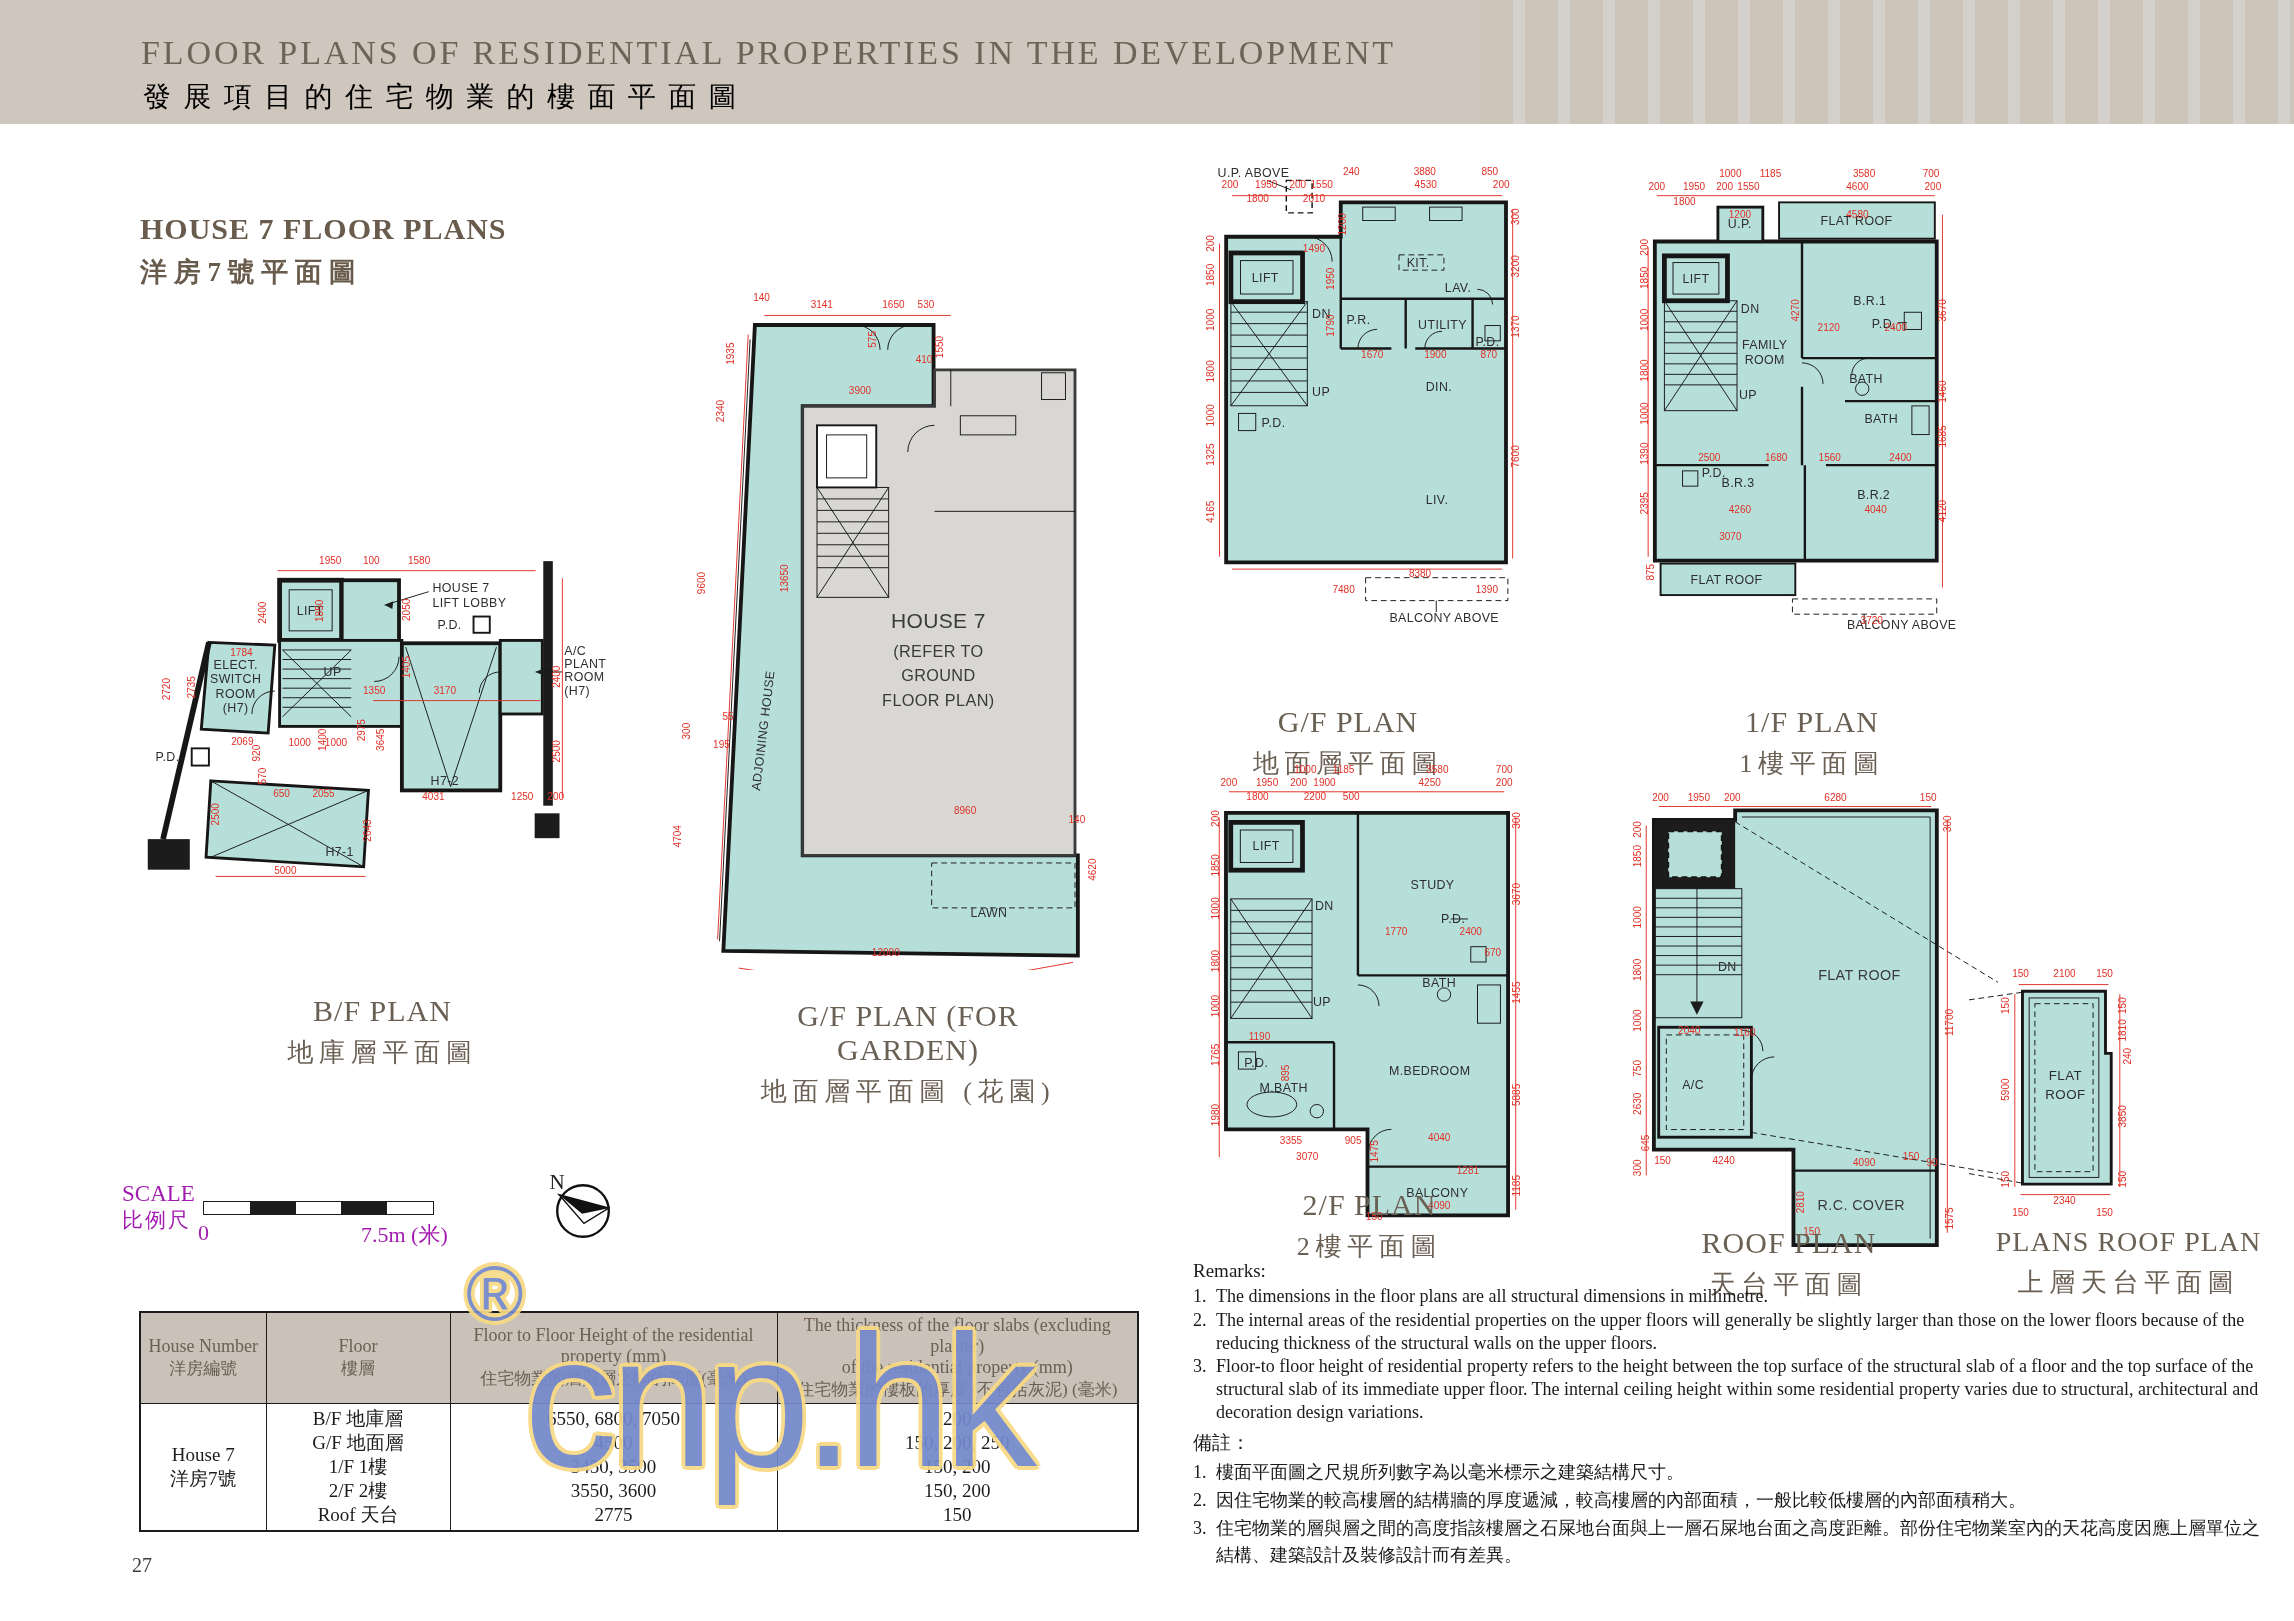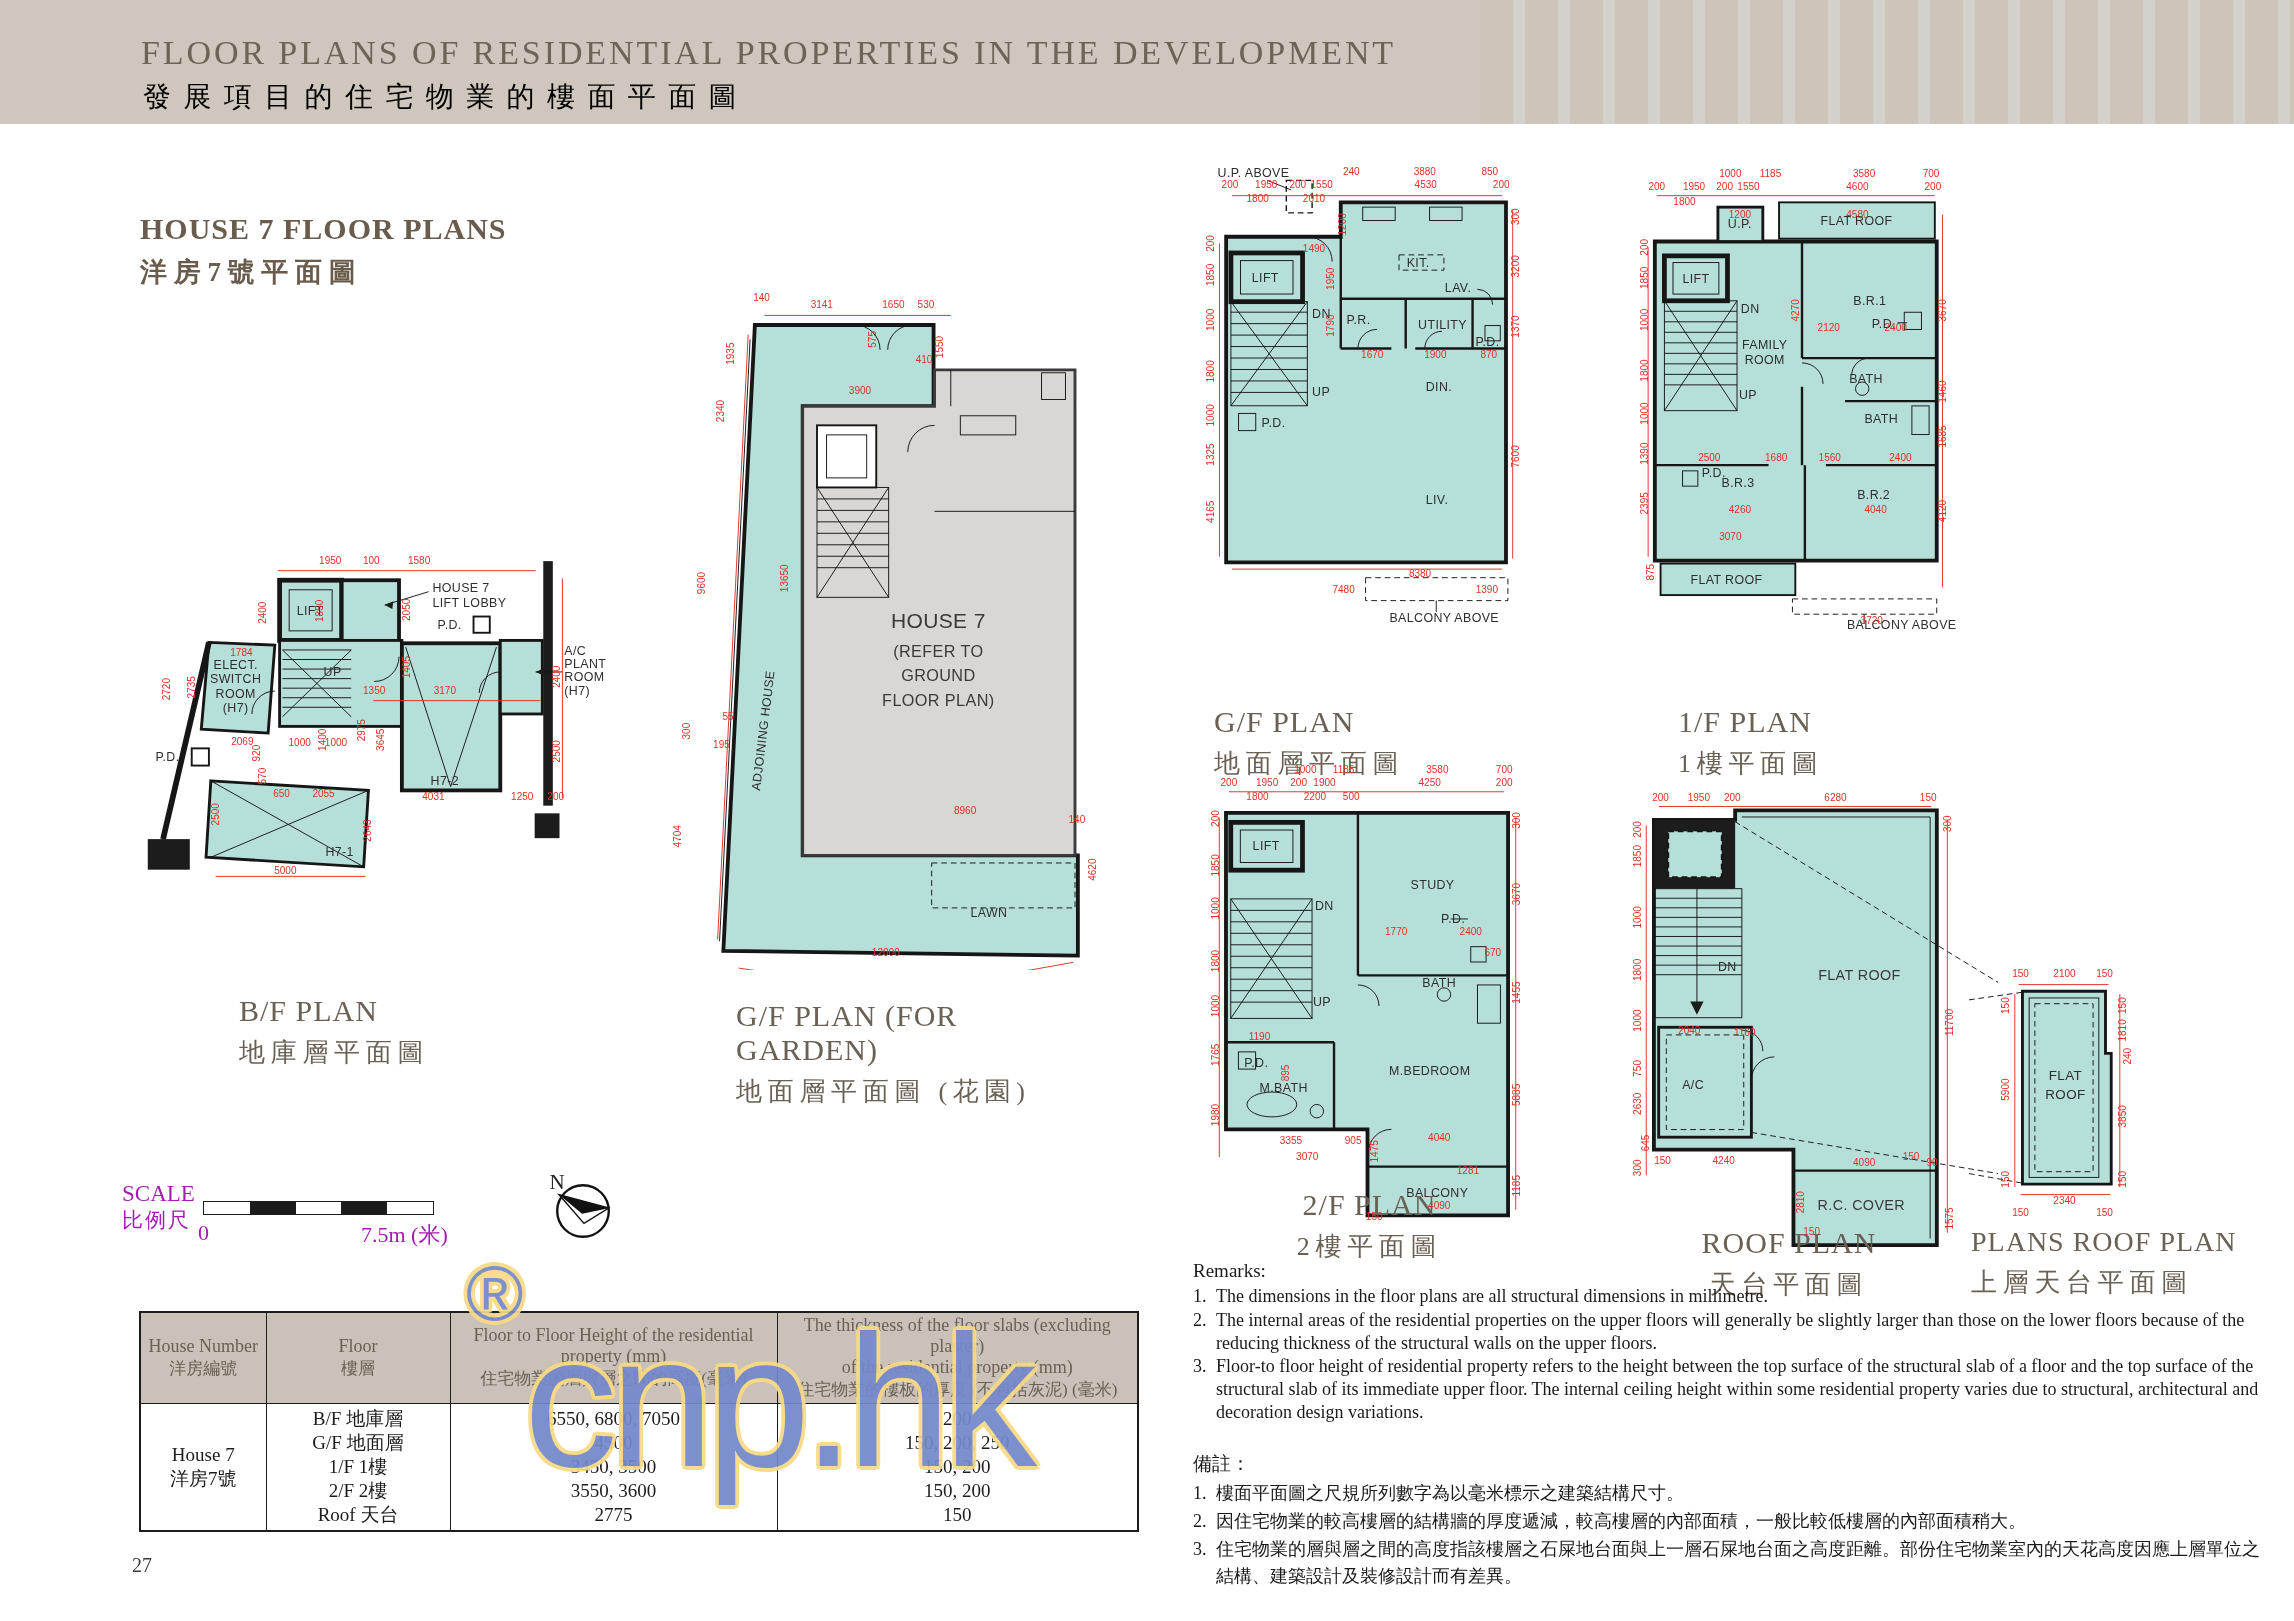--- a/index.html
+++ b/index.html
@@ -9,21 +9,21 @@
   #hdr .stripes{position:absolute;right:0;top:0;width:814px;height:124px;
     background:repeating-linear-gradient(to right,#cdc4ba 0 33px,#d4d1cd 33px 45px)}
   #hdr .t-en{position:absolute;left:141px;top:34px;font-size:34px;letter-spacing:2.9px;color:#6d6357}
   #hdr .t-zh{position:absolute;left:143px;top:78px;font-size:28px;letter-spacing:12.4px;color:#000000}
   
   #sec{position:absolute;left:140px;top:212px;color:#6a5c4d}
   #sec .en{font-size:30px;font-weight:bold;letter-spacing:1px}
   #sec .zh{font-size:27px;font-weight:bold;letter-spacing:6.7px;margin-top:7.6px}
   
   .plan{position:absolute}
-  .cap{position:absolute;text-align:left;color:#6a6054}
+  .cap{position:absolute;text-align:center;color:#6a6054}
   .cap .en{font-size:30px;letter-spacing:1px}
   .cap .zh{font-size:26px;letter-spacing:5.7px;margin-top:6.7px}
   .cap.left{text-align:center}
   svg .d{font:10.5px "Liberation Sans",sans-serif;fill:#e03026;text-anchor:middle}
   svg .r{font:13px "Liberation Sans",sans-serif;fill:#2e2e2e;text-anchor:middle;letter-spacing:.4px}
   svg .rs{text-anchor:start}
   svg .big{font-size:17px;fill:#3a3a3a}
   svg .w{fill:#b7dfda;stroke:#161616;stroke-width:4}
   svg .w5{stroke-width:5}
   svg .w3{fill:#b7dfda;stroke:#161616;stroke-width:3}
@@ -51,21 +51,21 @@
   #tbl .hd .e{font-size:18px;line-height:21px}
   #tbl .hd .c{font-size:17px;line-height:23px}
   #tbl .bd{height:122px;font-size:19px;color:#1c1c1c}
   #tbl .bd div{line-height:24px}
   #tbl{border:2.9px solid #1c1c1c}
   
   #rmk{position:absolute;left:1193px;top:1260px;width:1080px;color:#1a1a1a}
   #rmk .rt{font-size:19px;margin-bottom:2.9px}
   .ritem{display:flex;font-size:18px;line-height:1.27;margin-bottom:1px}
   .ritem .n{width:23px;flex:none}
-  #rmk .zh-block{margin-top:27px}
+  #rmk .zh-block{margin-top:6px}
   #rmk .zh-block .ritem{font-size:18px;line-height:1.5}
   
   .wm{position:absolute;color:#7488cb;z-index:20;font-family:"Liberation Sans",sans-serif;
       text-shadow:3.8px 0 #f8da85,-3.8px 0 #f8da85,0 3.8px #f8da85,0 -3.8px #f8da85,2.9px 2.9px #f8da85,-2.9px -2.9px #f8da85,2.9px -2.9px #f8da85,-2.9px 2.9px #f8da85;opacity:.93}
   #wm-kanji{left:69px;top:1233px;font-size:241px;font-weight:bold;letter-spacing:-9.6px;line-height:1}
   #wm-reg{left:466px;top:1248px;font-size:78px}
   #wm-cnp{left:524px;top:1308px;font-size:187px;letter-spacing:-7.6px;line-height:1}
   #pno{position:absolute;left:132px;top:1554px;font-size:20px;color:#3c3c3c}
 </style>
 </head>

